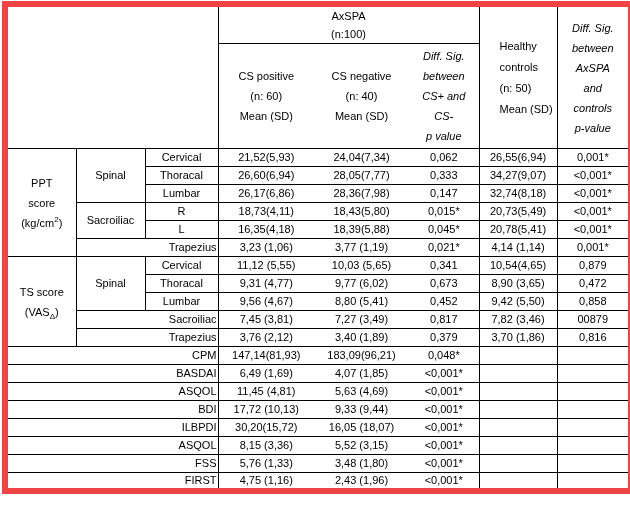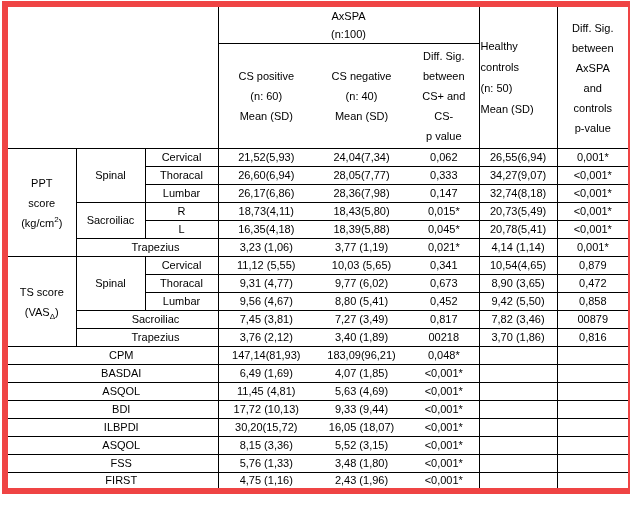--- a/index.html
+++ b/index.html
@@ -26,23 +26,23 @@
     padding: 0 1px;
     height: 18px;
     overflow: hidden;
   }
   tr.h1 > td { height: 37px; }
   tr.h2 > td { height: 105px; }
   .hdr { line-height: 20px; }
   .axspa-head { line-height: 18px; }
   .no-r { border-right-style: none; text-align: center; }
   .no-l { border-left-style: none; }
-  .left { text-align: center; padding-left: 18px; }
-  .italic { }
-  .healthy-head { text-align: left; padding-left: 1px; line-height: 21px; }
+  .left { text-align: right; padding-left: 18px; }
+  .italic { font-style: italic; }
+  .healthy-head { text-align: left; padding-left: 20px; line-height: 21px; }
   sup { font-size: 8px; line-height: 0; }
   sub { font-size: 8px; line-height: 0; }
 </style>
 </head>
 <body>
 
 <table>
   <colgroup>
     <col style="width:71px">
       <col style="width:69px">
@@ -187,21 +187,21 @@
       <td class="no-r">7,45 (3,81)</td>
       <td class="no-l no-r">7,27 (3,49)</td>
       <td class="no-l">0,817</td>
       <td>7,82 (3,46)</td>
       <td>00879</td>
     </tr>
     <tr>
       <td colspan="2" class="left">Trapezius</td>
       <td class="no-r">3,76 (2,12)</td>
       <td class="no-l no-r">3,40 (1,89)</td>
-      <td class="no-l">00218</td>
+      <td class="no-l">0,379</td>
       <td>3,70 (1,86)</td>
       <td>0,816</td>
     </tr>
 
     <tr>
       <td colspan="3" class="left">CPM</td>
       <td class="no-r">147,14(81,93)</td>
       <td class="no-l no-r">183,09(96,21)</td>
       <td class="no-l">0,048*</td>
       <td></td>

